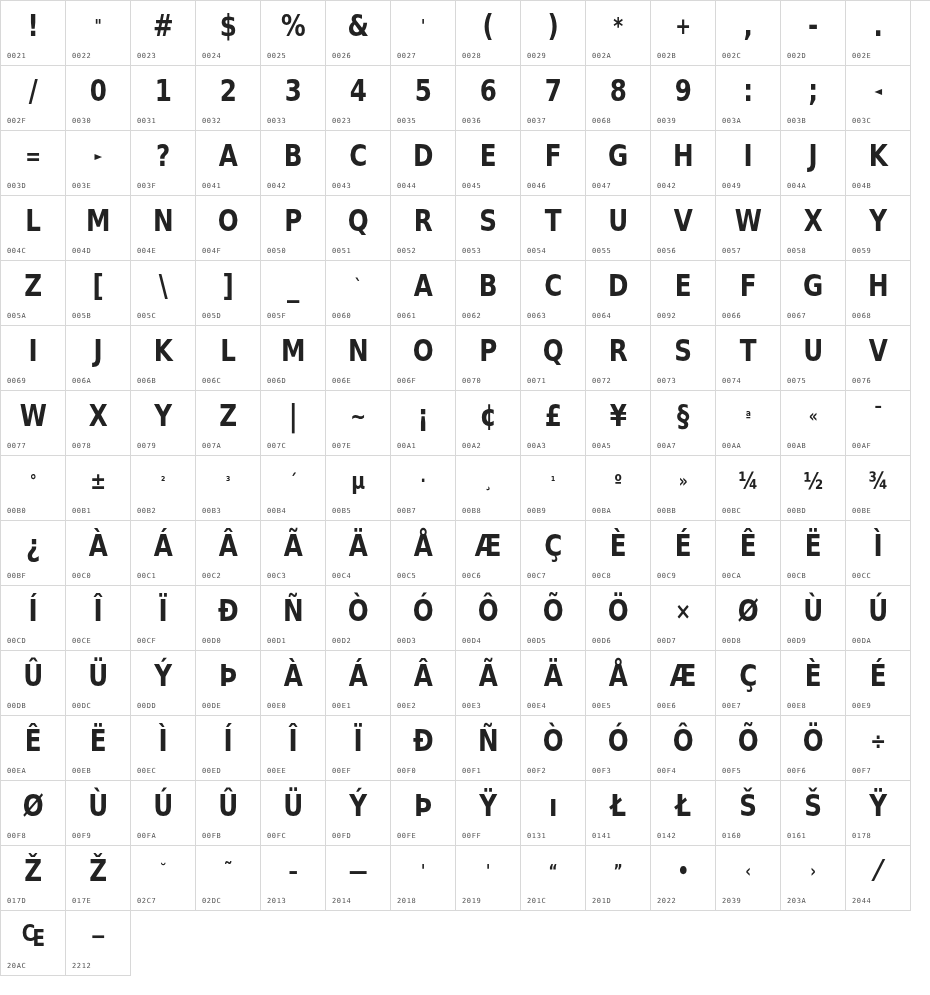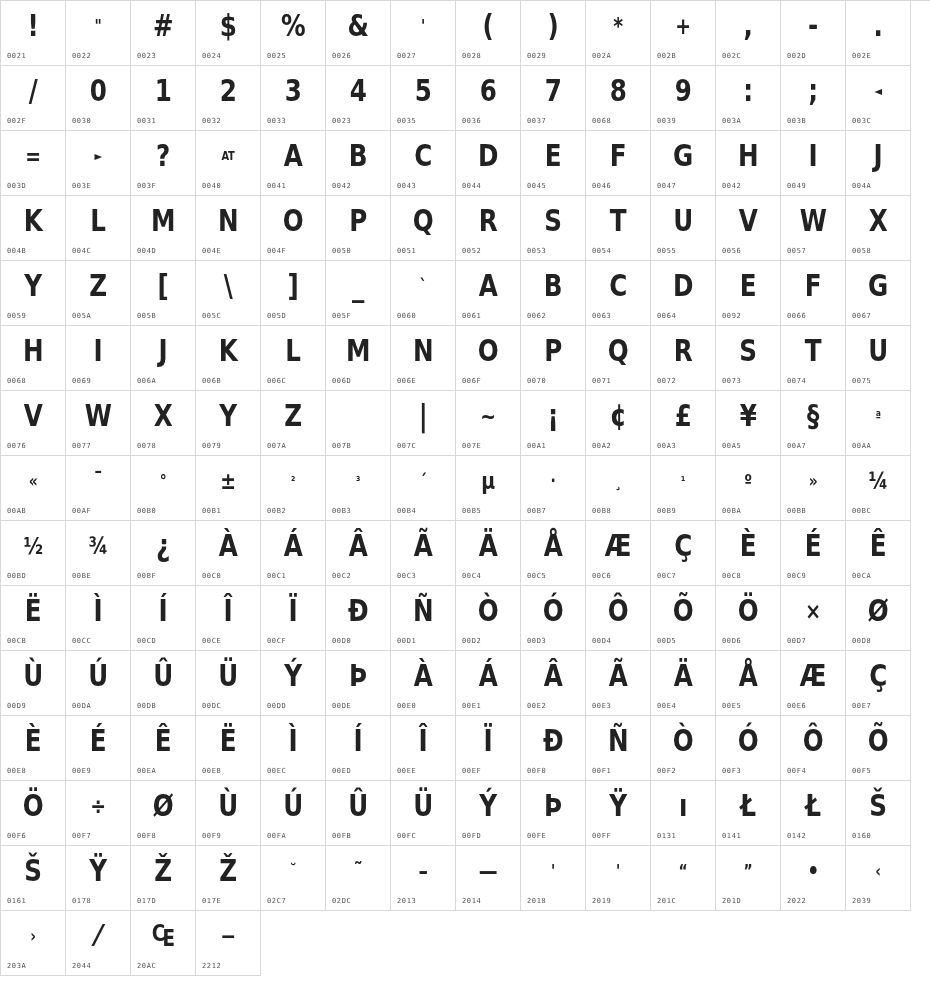--- a/index.html
+++ b/index.html
@@ -184,24 +184,20 @@
       <div class="code">003D</div>
     </div>
     <div class="cell tiny">
       <div class="glyph">►</div>
       <div class="code">003E</div>
     </div>
     <div class="cell">
       <div class="glyph">?</div>
       <div class="code">003F</div>
     </div>
-    <div class="cell tiny">
-      <div class="glyph">AT</div>
-      <div class="code">0040</div>
-    </div>
     <div class="cell">
       <div class="glyph">A</div>
       <div class="code">0041</div>
     </div>
     <div class="cell">
       <div class="glyph">B</div>
       <div class="code">0042</div>
     </div>
     <div class="cell">
       <div class="glyph">C</div>
@@ -415,24 +411,20 @@
       <div class="glyph">X</div>
       <div class="code">0078</div>
     </div>
     <div class="cell">
       <div class="glyph">Y</div>
       <div class="code">0079</div>
     </div>
     <div class="cell">
       <div class="glyph">Z</div>
       <div class="code">007A</div>
-    </div>
-    <div class="cell">
-      <div class="glyph"></div>
-      <div class="code">007B</div>
     </div>
     <div class="cell">
       <div class="glyph">|</div>
       <div class="code">007C</div>
     </div>
     <div class="cell mid">
       <div class="glyph">~</div>
       <div class="code">007E</div>
     </div>
     <div class="cell">

